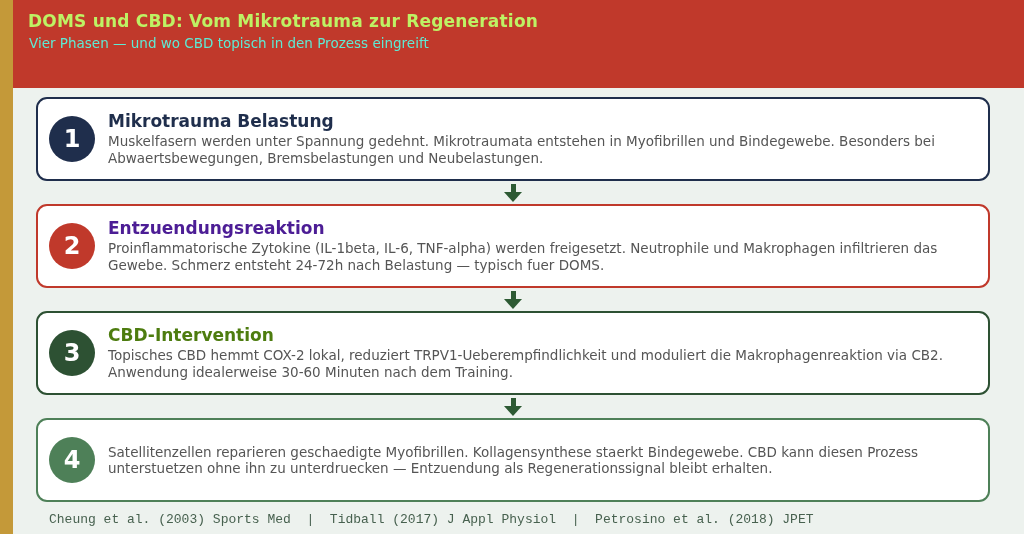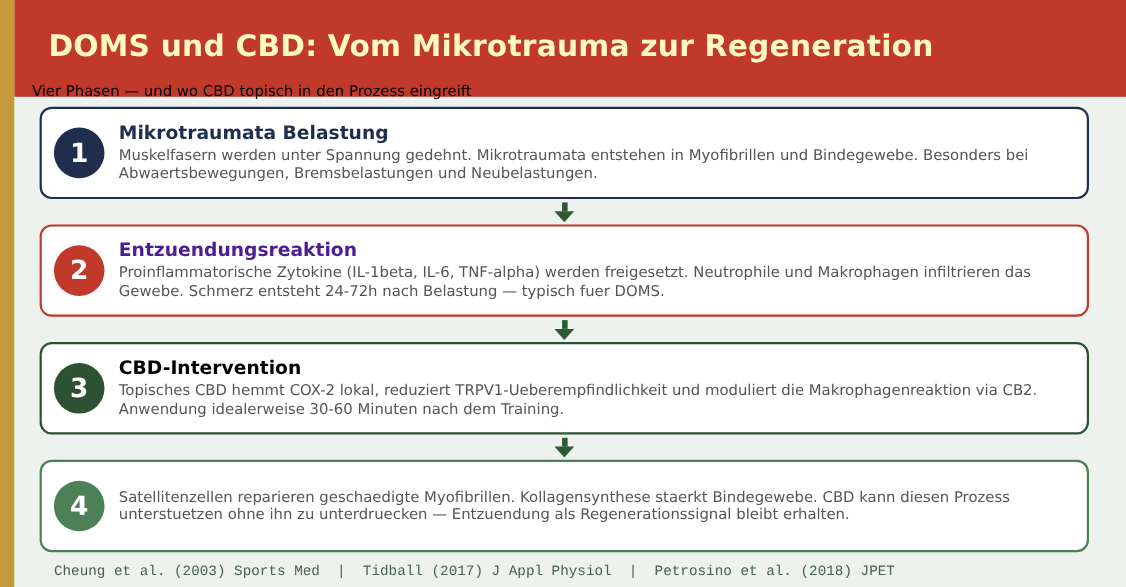--- a/index.html
+++ b/index.html
@@ -6,25 +6,25 @@
   .page{
     width:1024px;height:534px;position:relative;overflow:hidden;
     background:#edf2ee;font-family:"DejaVu Sans","Liberation Sans",sans-serif;
   }
   .accent-stripe{position:absolute;left:0;top:0;width:13px;height:534px;background:#c49939;}
   .header{
     margin-left:13px;height:88px;background:#c0392b;
     box-sizing:border-box;padding:11px 20px 0 15px;
   }
   .page-title{
-    margin:16px;color:#fef9c3;font-size:27px;font-weight:bold;line-height:1.2;
+    margin:0;color:#bef264;font-size:17px;font-weight:bold;line-height:1.2;
     letter-spacing:0.2px;
   }
   .page-subtitle{
-    margin:4px 0 0 1px;color:#000000;font-size:13.5px;line-height:1.2;
+    margin:4px 0 0 1px;color:#5eead4;font-size:13.5px;line-height:1.2;
   }
   .content{margin-left:13px;padding:9px 0 0 23px;}
   .phase-box{
     width:954px;height:84px;background:#ffffff;
     border:2.5px solid #333;border-radius:11px;
     display:flex;align-items:center;box-sizing:border-box;
   }
   .badge{
     width:46px;height:46px;border-radius:50%;flex-shrink:0;
     margin:0 13px 0 11px;background:#333;color:#ffffff;
@@ -58,21 +58,21 @@
   <div class="header">
     <h1 class="page-title">DOMS und CBD: Vom Mikrotrauma zur Regeneration</h1>
     <div class="page-subtitle">Vier Phasen — und wo CBD topisch in den Prozess eingreift</div>
   </div>
 
   <div class="content">
 
     <div class="phase-box" style="border-color: rgb(31, 46, 76);">
       <div class="badge" style="background: rgb(31, 46, 76);">1</div>
       <div class="phase-text">
-        <p class="phase-title" style="color: rgb(31, 46, 76);">Mikrotraumata Belastung</p>
+        <p class="phase-title" style="color: rgb(31, 46, 76);">Mikrotrauma Belastung</p>
         <p class="phase-desc">Muskelfasern werden unter Spannung gedehnt. Mikrotraumata entstehen in Myofibrillen und Bindegewebe. Besonders bei Abwaertsbewegungen, Bremsbelastungen und Neubelastungen.</p>
       </div>
     </div>
 
     <div class="arrow-wrap">
       <div class="arrow-stem" style="background: rgb(45, 90, 51);"></div>
       <div class="arrow-head" style="border-top-color: rgb(45, 90, 51);"></div>
     </div>
 
     <div class="phase-box" style="border-color: rgb(192, 57, 43);">
@@ -84,21 +84,21 @@
     </div>
 
     <div class="arrow-wrap">
       <div class="arrow-stem" style="background: rgb(45, 90, 51);"></div>
       <div class="arrow-head" style="border-top-color: rgb(45, 90, 51);"></div>
     </div>
 
     <div class="phase-box" style="border-color: rgb(45, 81, 51);">
       <div class="badge" style="background: rgb(45, 81, 51);">3</div>
       <div class="phase-text">
-        <p class="phase-title" style="color: #000000;">CBD-Intervention</p>
+        <p class="phase-title" style="color: #4d7c0f;">CBD-Intervention</p>
         <p class="phase-desc">Topisches CBD hemmt COX-2 lokal, reduziert TRPV1-Ueberempfindlichkeit und moduliert die Makrophagenreaktion via CB2. Anwendung idealerweise 30-60 Minuten nach dem Training.</p>
       </div>
     </div>
 
     <div class="arrow-wrap">
       <div class="arrow-stem" style="background: rgb(45, 90, 51);"></div>
       <div class="arrow-head" style="border-top-color: rgb(45, 90, 51);"></div>
     </div>
 
     <div class="phase-box" style="border-color: rgb(78, 128, 88);">

